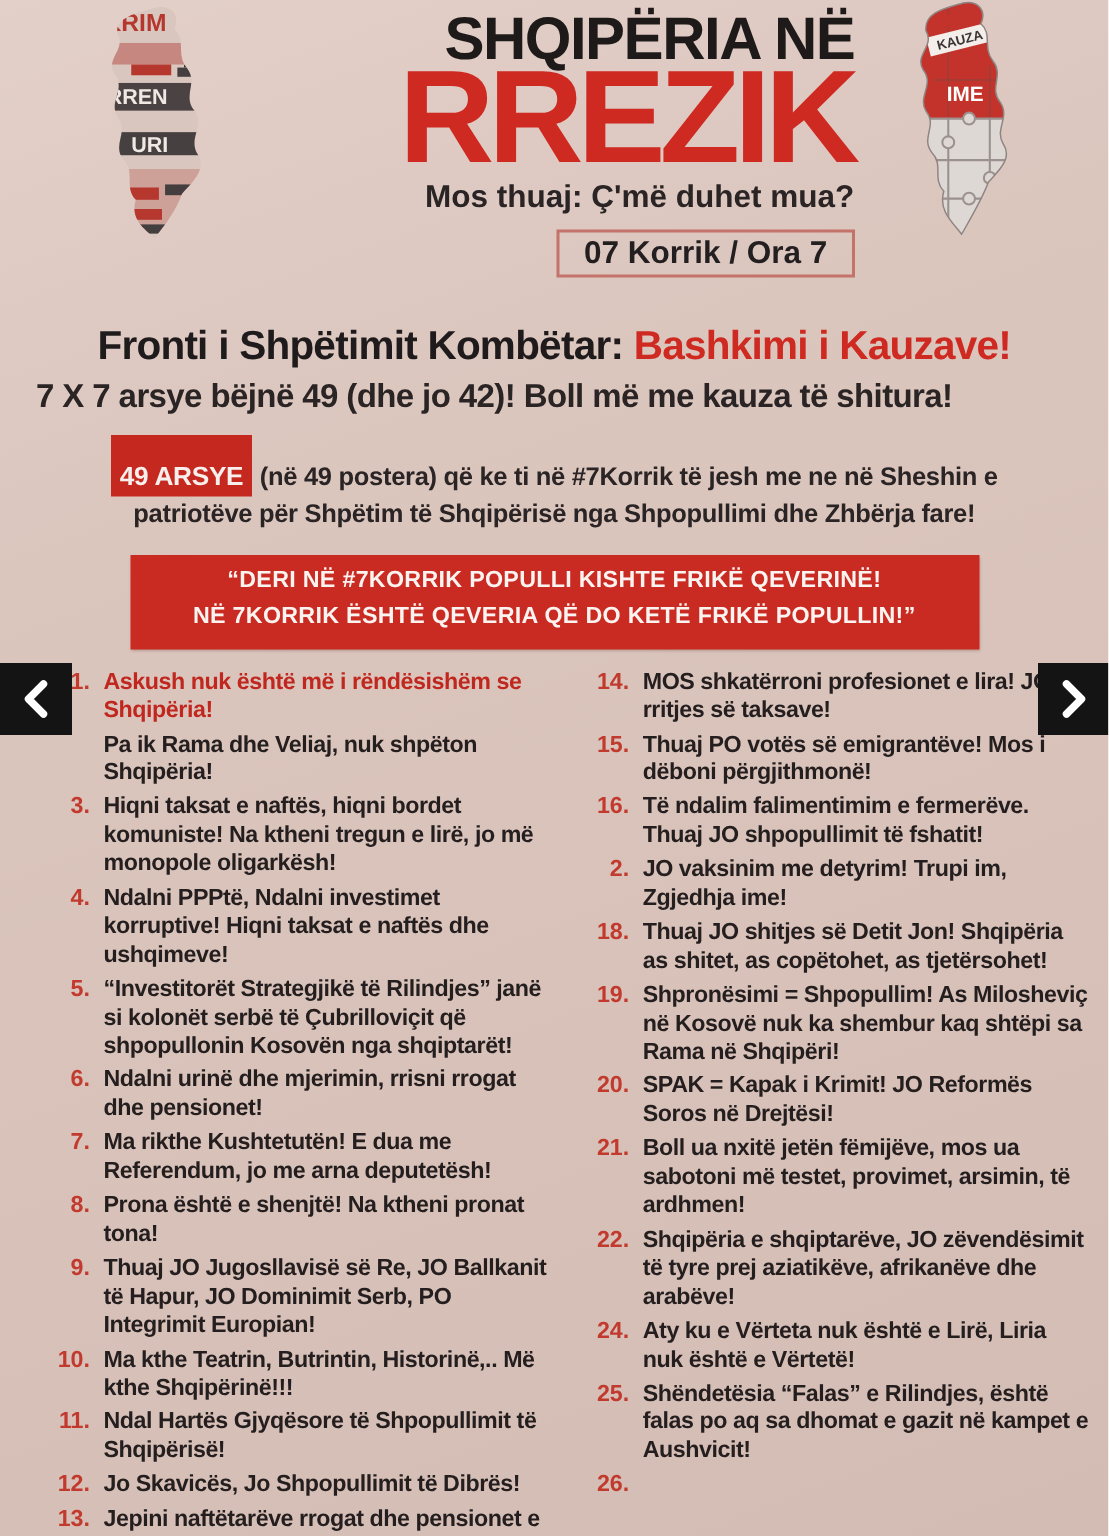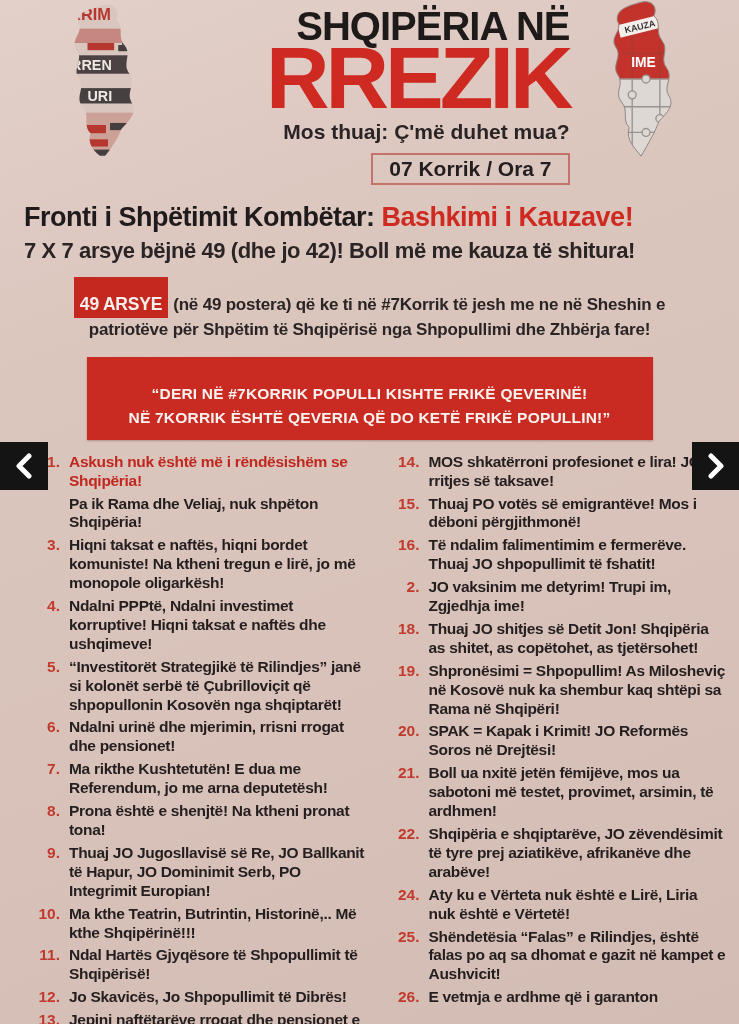--- a/index.html
+++ b/index.html
@@ -13,30 +13,30 @@
   .map-right{position:absolute;right:30px;top:0;width:122px;height:168px;}
   .title-wrap{position:absolute;left:50%;transform:translateX(-50%);top:6px;width:400px;text-align:right;}
   .title1{font-size:40px;font-weight:bold;letter-spacing:-1px;color:#1e1a1a;line-height:1.0;}
   .title2{font-size:88px;font-weight:bold;letter-spacing:-4px;color:#cf2a21;line-height:.82;margin-top:-4px;}
   .tagline{font-size:21px;font-weight:bold;color:#2a2425;margin-top:6px;}
   .datebox{display:inline-block;margin-top:9px;border:2px solid #c4736a;padding:2px 16px;
     font-size:21px;font-weight:bold;color:#231e1f;margin-left:12px;}
 
   
   .lead{padding:0 24px;}
-  .headline{margin-top:7px;font-size:27px;font-weight:bold;letter-spacing:-0.5px;color:#1f1a1b;line-height:1.1;}
+  .headline{margin-top:20px;font-size:27px;font-weight:bold;letter-spacing:-0.5px;color:#1f1a1b;line-height:1.1;text-align:center;}
   .headline .red{color:#cf2a21;}
   .subheadline{margin-top:5px;font-size:22px;font-weight:bold;letter-spacing:-0.4px;color:#2a2425;}
   .badge-par{margin:13px auto 0;width:630px;text-align:center;font-size:17px;font-weight:bold;
     letter-spacing:-0.2px;color:#2a2425;line-height:1.42;}
   .badge{display:inline-block;background:#c5281e;color:#f7efec;padding:15px 6px 1px;margin-right:5px;
     font-size:17.5px;font-weight:bold;}
 
   .quote-box{margin:15px auto 0;width:550px;background:#c92b23;color:#fbf3ef;text-align:center;
-    padding:25px 8px 10px;font-size:15.5px;font-weight:bold;letter-spacing:.2px;line-height:1.55;
+    padding:5px 8px 10px;font-size:15.5px;font-weight:bold;letter-spacing:.2px;line-height:1.55;
     box-shadow:0 1px 2px rgba(90,40,35,.35);}
   .quote-box span{display:block;}
 
   
   .reasons{display:flex;gap:14px;margin-top:13px;padding:0 12px 0 22px;}
   .col{flex:1;min-width:0;}
   .item{display:flex;margin-bottom:4px;}
   .num{min-width:38px;text-align:right;padding-right:9px;color:#c23a2e;font-weight:bold;
     font-size:15.5px;line-height:1.22;flex:none;}
   .txt{flex:1;font-size:15.5px;font-weight:bold;letter-spacing:-0.3px;color:#241e1f;line-height:1.22;}
@@ -267,21 +267,20 @@
     <span class="txt">Aty ku e Vërteta nuk është e Lirë, Liria nuk është e Vërtetë!</span>
   </div>
 
   <div class="item">
     <span class="num">25.</span>
     <span class="txt">Shëndetësia “Falas” e Rilindjes, është falas po aq sa dhomat e gazit në kampet e Aushvicit!</span>
   </div>
 
   <div class="item">
     <span class="num">26.</span>
-    <span class="txt">E vetmja e ardhme që i garanton</span>
   </div>
 </div>
   </div>
 
   <button class="nav nav-prev" aria-label="previous image">
     <span>
       <svg width="22" height="26" viewBox="0 0 22 26">
           <polyline points="16,3 6,13 16,23" fill="none" stroke="#ffffff" stroke-width="5" stroke-linecap="round" stroke-linejoin="round"></polyline>
         </svg>
     </span>

